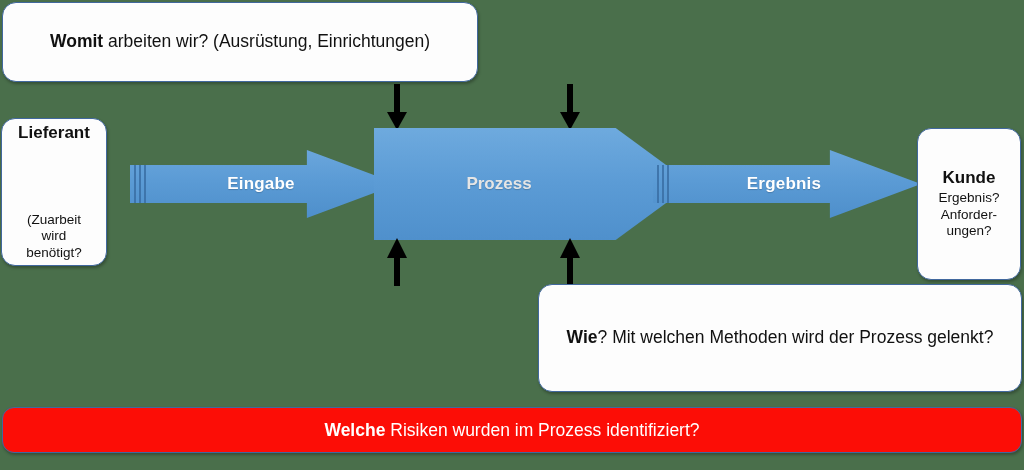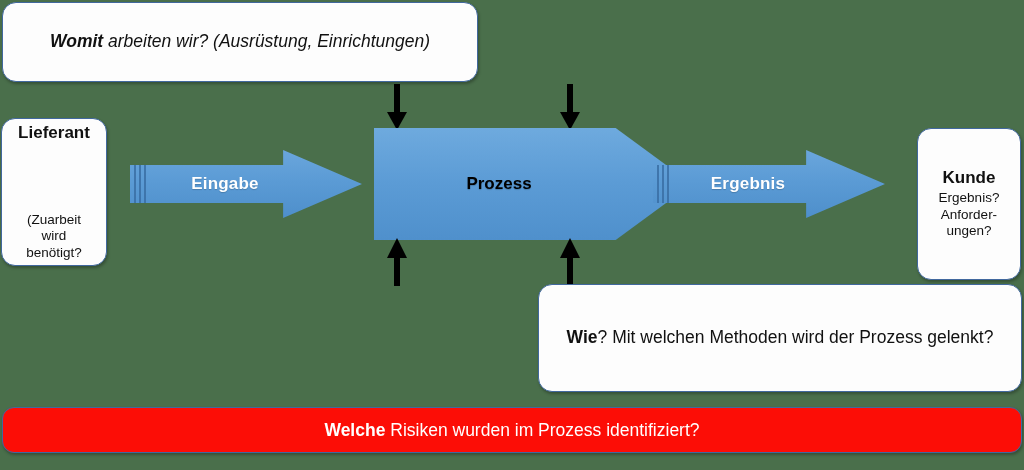--- a/index.html
+++ b/index.html
@@ -66,20 +66,21 @@
     font-size: 13.5px;
     line-height: 1.22;
   }
 
   
   .flowarrow {
     position: absolute;
     display: flex;
     align-items: center;
     justify-content: center;
+    padding-left: 36px;
   }
   .flowarrow .shape {
     position: absolute;
     inset: 0;
     background: linear-gradient(180deg,#6aa6dc 0%, #5b9bd5 45%, #4e8fcb 100%);
     filter: drop-shadow(2px 3px 2px rgba(0,0,0,0.30));
   }
   .flowarrow .stripe {
     position: absolute;
     top: 0;
@@ -99,21 +100,21 @@
 
   
   #process-shape {
     position: absolute;
     background: linear-gradient(180deg,#6eaade 0%, #5b9bd5 50%, #4f90cc 100%);
     clip-path: polygon(0 0, 76% 0, 100% 50%, 76% 100%, 0 100%);
     filter: drop-shadow(2px 3px 2px rgba(0,0,0,0.30));
   }
   #process-label {
     position: absolute;
-    color: #000000;
+    color: #e5e5e5;
     font-weight: bold;
     font-size: 17px;
     text-shadow: 0 1px 1px rgba(0,0,0,.18);
     text-align: center;
   }
 
   
   .vconn {
     position: absolute;
     width: 26px;
@@ -136,21 +137,21 @@
   #risk-banner .txt {
     font-size: 17.5px;
   }
   #risk-banner b { font-weight: bold; }
 </style>
 </head>
 <body>
 
 <div id="canvas">
 
-  <div class="qbox" id="box-womit" style="left:2px; top:2px; width:476px; height:80px;font-style:italic;">
+  <div class="qbox" id="box-womit" style="left:2px; top:2px; width:476px; height:80px;">
     <div class="txt">
       <b>Womit</b><span> arbeiten wir? (Ausrüstung, Einrichtungen)</span>
     </div>
   </div>
 
 
   <div class="vconn" style="left:384px; top:84px; height:46px;">
     <svg width="26" height="46" viewBox="0 0 26 46">
       <rect x="10" y="0" width="6" height="30" fill="#000000"></rect>
       <polygon points="13,46 3,28 23,28" fill="#000000"></polygon>

